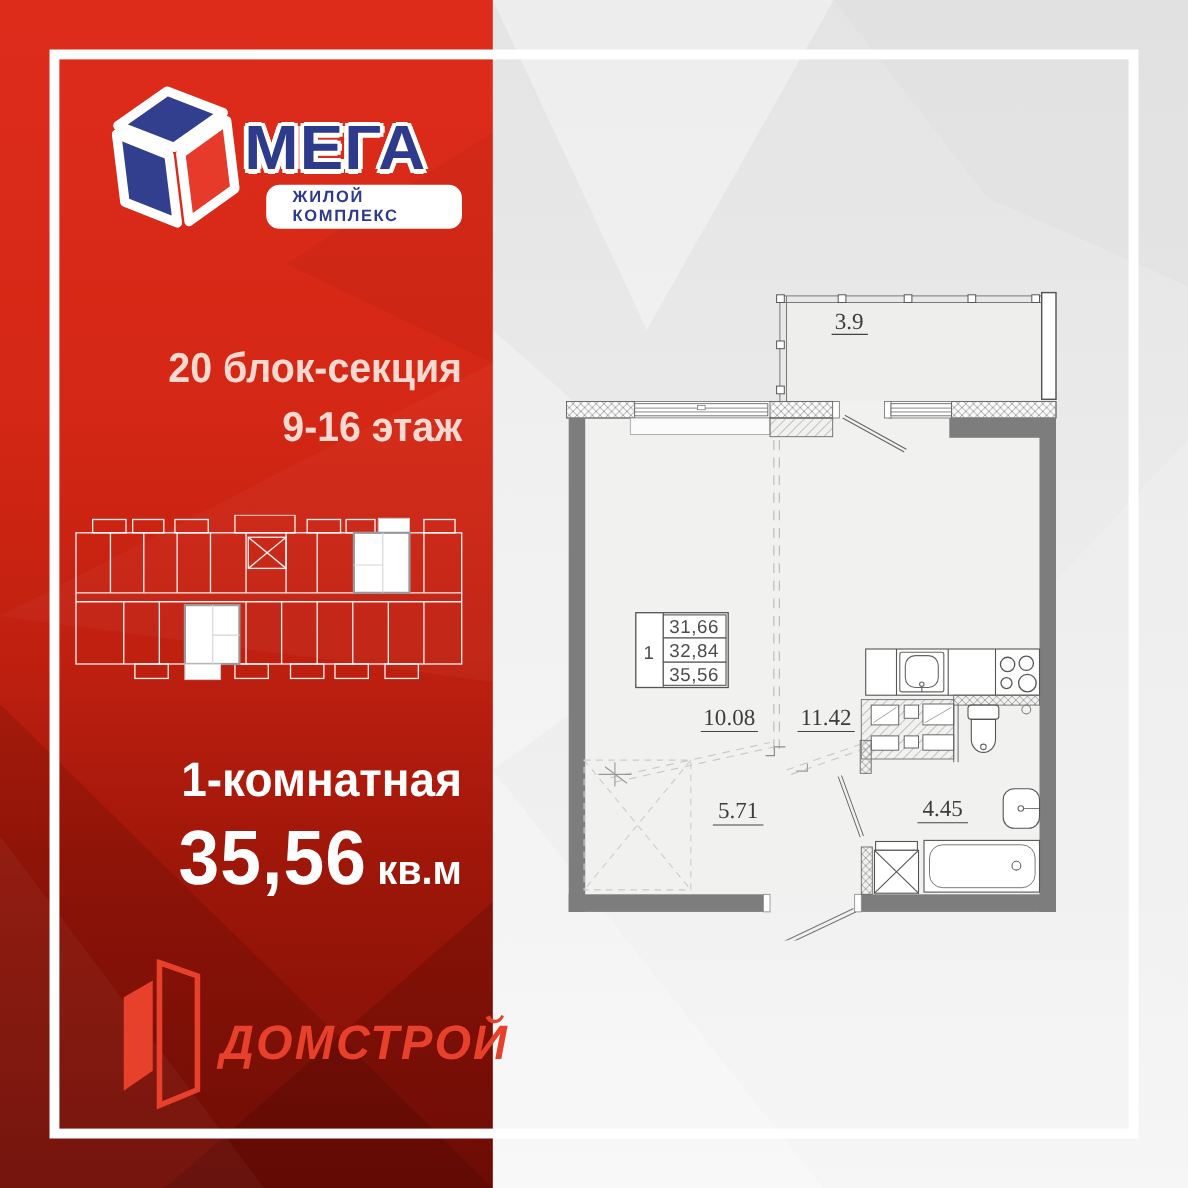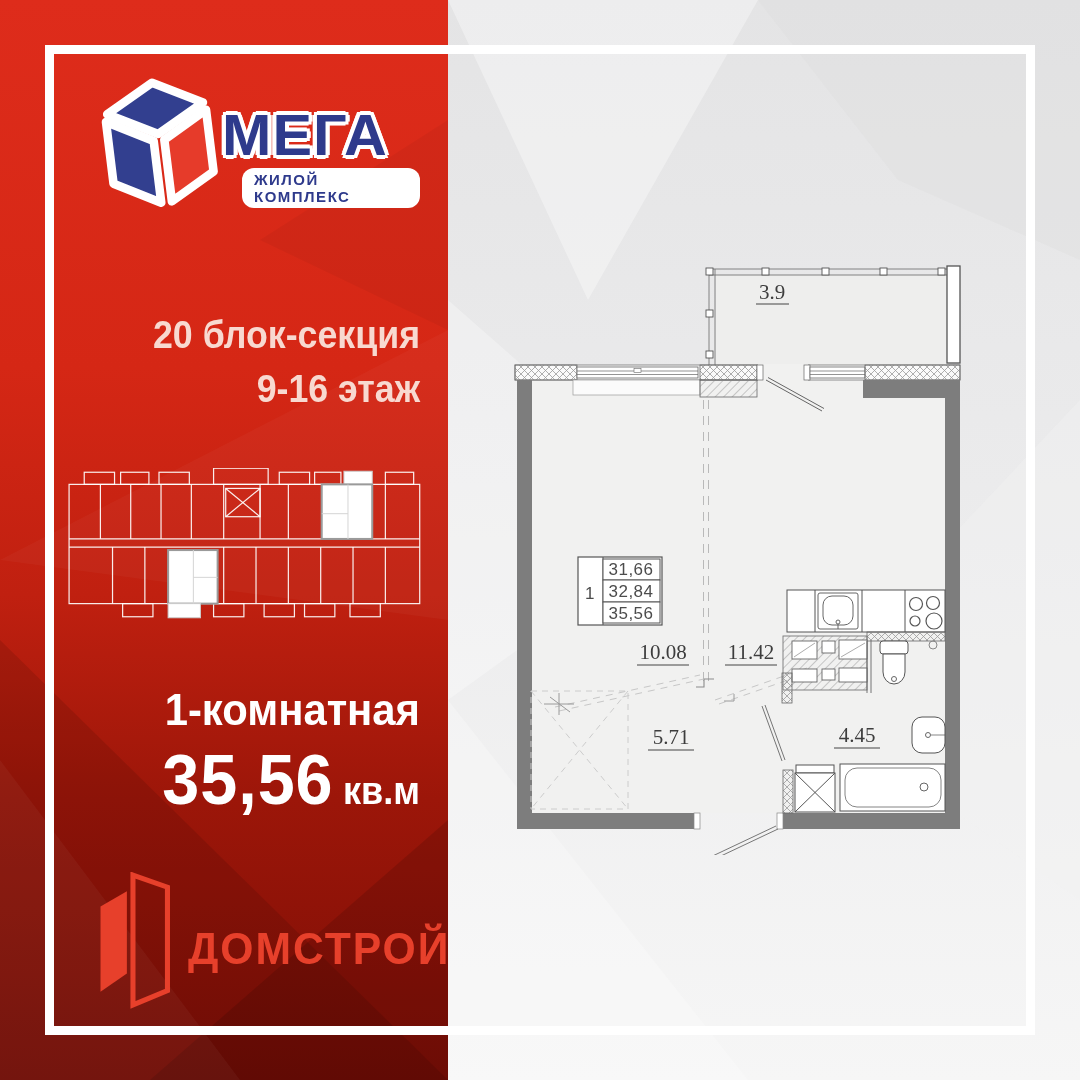--- a/index.html
+++ b/index.html
@@ -15,34 +15,34 @@
   #frame{left:45px;top:45px;width:990px;height:990px;border:9px solid #ffffff;
     box-sizing:border-box;pointer-events:none;}
 
   
   #logo-row{left:100px;top:76px;width:320px;height:140px;}
   #mega-title{position:absolute;left:122px;top:26px;font-size:57px;font-weight:bold;
     color:#2e3a8c;letter-spacing:1px;transform:scaleX(1.04);transform-origin:left;
     text-shadow:-3px -3px 0 #fff,3px -3px 0 #fff,-3px 3px 0 #fff,3px 3px 0 #fff,
                  0 -4px 0 #fff,0 4px 0 #fff,-4px 0 0 #fff,4px 0 0 #fff;}
   #mega-badge{position:absolute;left:142px;top:92px;background:#ffffff;color:#2e3a8c;
-    font-size:15px;font-weight:bold;letter-spacing:1.5px;padding:3px 12px;border-radius:12px;}
+    font-size:15px;font-weight:bold;letter-spacing:1.5px;padding:3px 24px;border-radius:12px;}
 
   #block-info{left:80px;top:308px;width:340px;text-align:right;color:#f8d9d0;
     font-weight:bold;font-size:38px;line-height:54px;transform:scaleX(.94);
     transform-origin:right;}
 
   #type-info{left:60px;top:686px;width:360px;text-align:right;color:#ffffff;
     font-weight:bold;transform:scaleX(.95);transform-origin:right;}
   #type-line{font-size:44px;line-height:48px;}
   #area-line{margin-top:6px;}
   #area-value{font-size:70px;letter-spacing:1px;}
   #area-unit{font-size:38px;margin-left:10px;}
 
-  #dev-row{left:92px;top:872px;width:340px;height:140px;}
+  #dev-row{left:104px;top:872px;width:340px;height:140px;font-style:italic;}
   #dev-name{position:absolute;left:96px;top:52px;font-size:44px;font-weight:bold;
     color:#e7402b;letter-spacing:2px;transform:scaleX(.97);transform-origin:left;}
 
   
   #plan-wrap{left:500px;top:255px;width:490px;height:600px;}
   text.room-label{font-family:"Liberation Serif",serif;fill:#3d3d3d;font-size:21px;}
   text.stamp-val{font-family:"Liberation Sans",sans-serif;fill:#4c4c4c;font-size:17px;letter-spacing:.5px;}
 </style>
 </head>
 <body>

